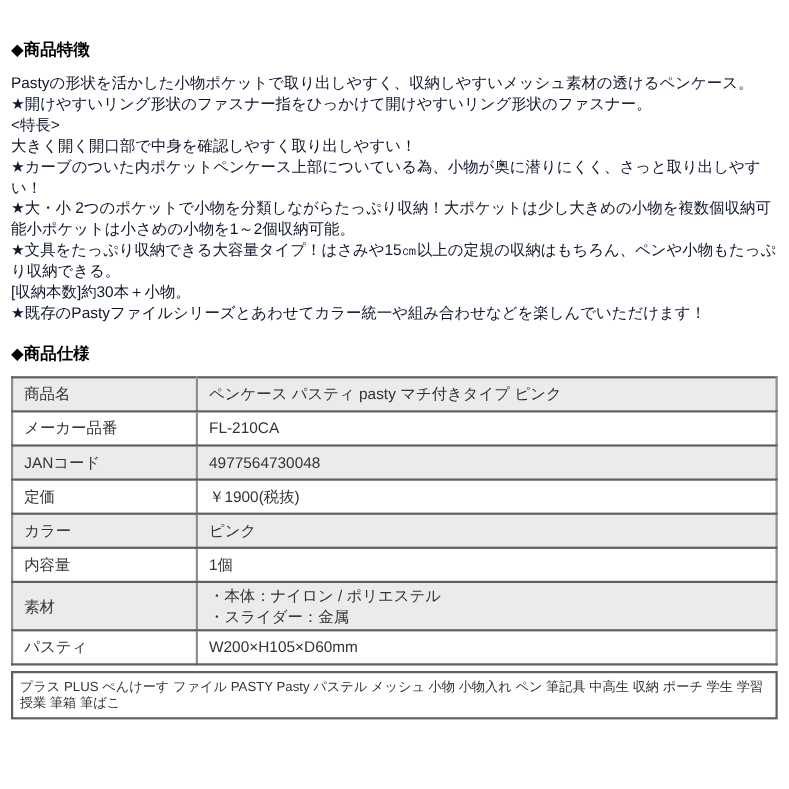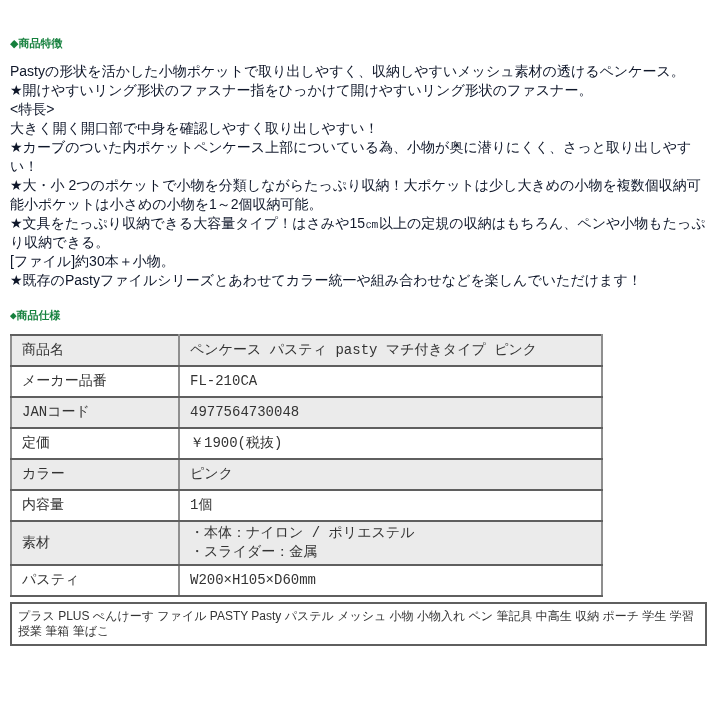--- a/index.html
+++ b/index.html
@@ -6,43 +6,42 @@
   html, body { background: #ffffff; }
   body {
     width: 717px; height: 717px;
     overflow: hidden;
     font-family: "Liberation Sans", "DejaVu Sans", sans-serif;
     color: #333333;
   }
   .page { padding: 36px 10px 0 10px; }
 
   .section-heading {
-    font-size: 11px;
+    font-size: 15px;
     font-weight: bold;
-    color: #15803d;
+    color: #000000;
     margin-bottom: 11px;
   }
 
   .features { margin-bottom: 9px; }
   .features .feature-line {
     font-size: 14px;
     line-height: 19px;
     min-height: 19px;
     color: #0f172a;
     word-break: break-all;
   }
 
-  .specs-heading-wrap { margin-top: 18px; font-family: Liberation Mono, monospace; }
+  .specs-heading-wrap { margin-top: 18px; }
 
   table.specs-table {
-    width: 593px;
+    width: 697px;
     border-collapse: collapse;
     table-layout: fixed;
     margin-top: 0px;
-    font-family: Liberation Mono, monospace;
   }
   table.specs-table td {
     border-top: 2px solid #5f5f5f;
     border-bottom: 2px solid #5f5f5f;
     border-left: 2px solid #8f8f8f;
     border-right: 2px solid #8f8f8f;
     font-size: 14px;
     line-height: 19px;
     height: 31px;
     padding: 2px 10px;
@@ -74,21 +73,21 @@
   <h2 class="section-heading">◆商品特徴</h2>
 
   <div class="features">
     <div class="feature-line">Pastyの形状を活かした小物ポケットで取り出しやすく、収納しやすいメッシュ素材の透けるペンケース。</div>
     <div class="feature-line">★開けやすいリング形状のファスナー指をひっかけて開けやすいリング形状のファスナー。</div>
     <div class="feature-line">&lt;特長&gt;</div>
     <div class="feature-line">大きく開く開口部で中身を確認しやすく取り出しやすい！</div>
     <div class="feature-line">★カーブのついた内ポケットペンケース上部についている為、小物が奥に潜りにくく、さっと取り出しやすい！</div>
     <div class="feature-line">★大・小 2つのポケットで小物を分類しながらたっぷり収納！大ポケットは少し大きめの小物を複数個収納可能小ポケットは小さめの小物を1～2個収納可能。</div>
     <div class="feature-line">★文具をたっぷり収納できる大容量タイプ！はさみや15㎝以上の定規の収納はもちろん、ペンや小物もたっぷり収納できる。</div>
-    <div class="feature-line">[ファイル]約30本＋小物。</div>
+    <div class="feature-line">[収納本数]約30本＋小物。</div>
     <div class="feature-line">★既存のPastyファイルシリーズとあわせてカラー統一や組み合わせなどを楽しんでいただけます！</div>
   </div>
 
   <div class="specs-heading-wrap">
     <h2 class="section-heading">◆商品仕様</h2>
   </div>
 
   <table class="specs-table">
     <tbody>
       <tr>

